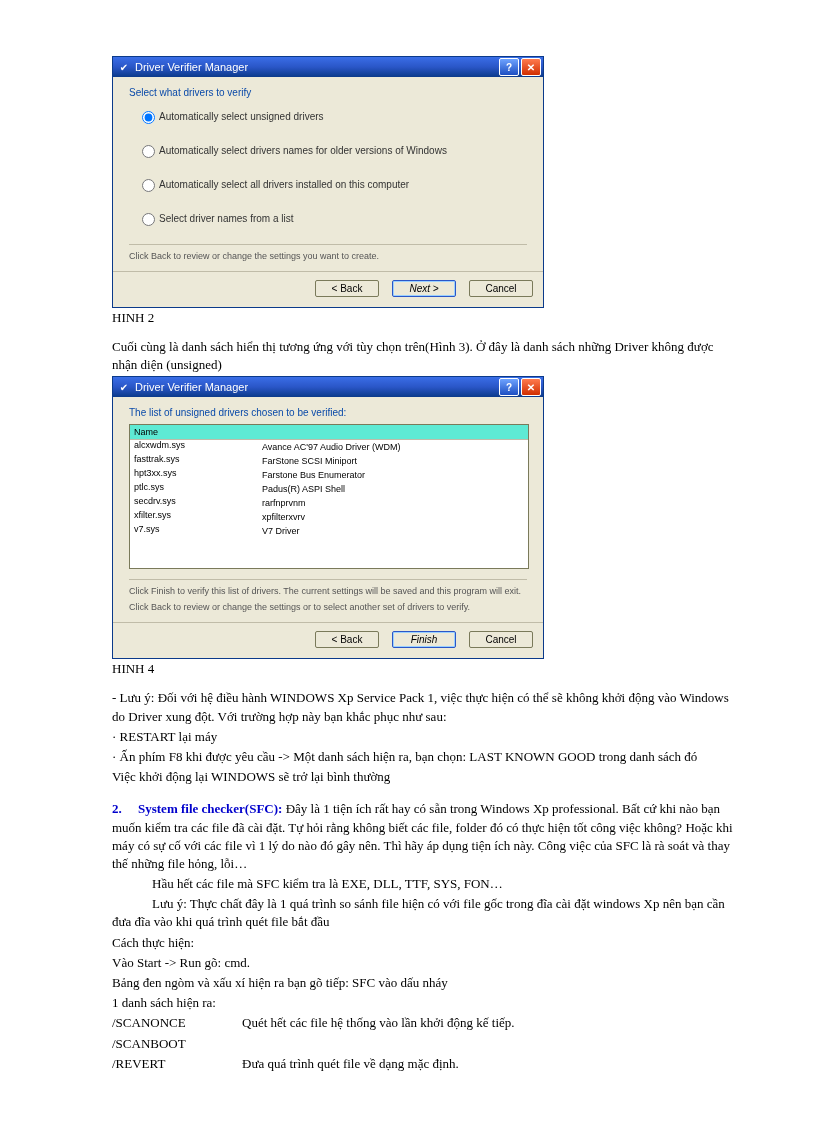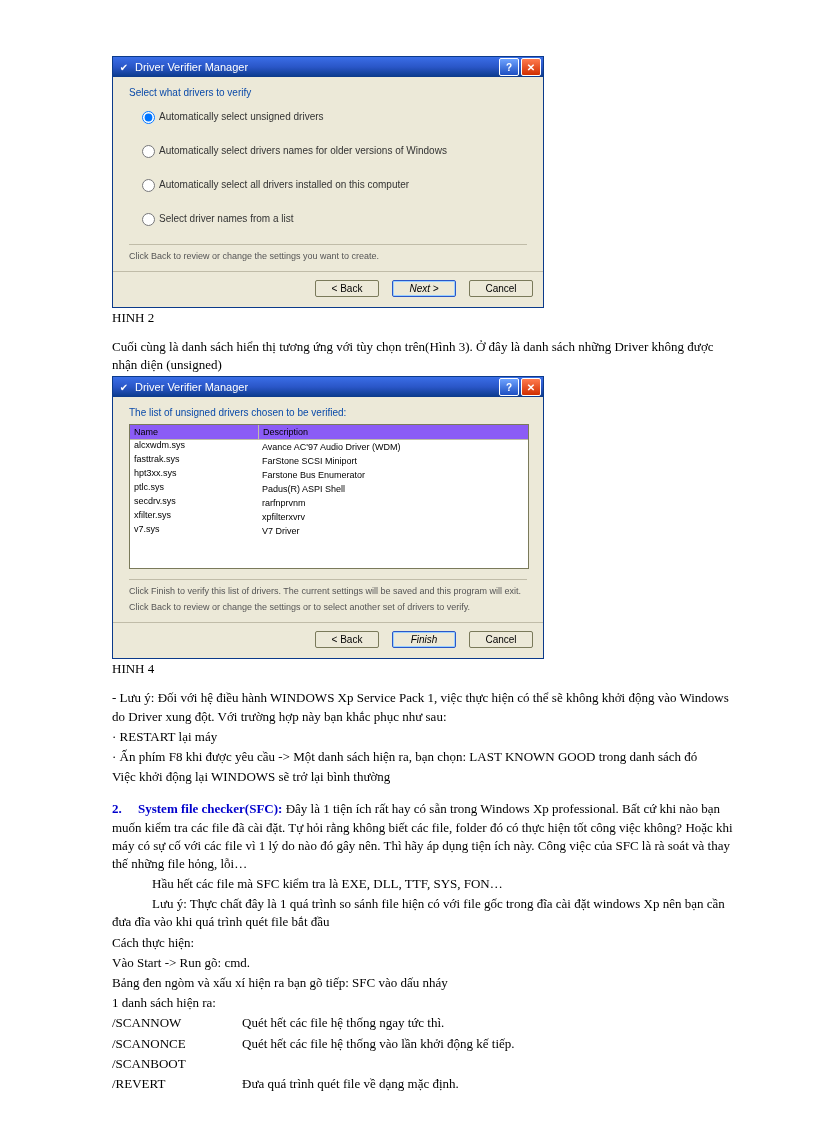--- a/index.html
+++ b/index.html
@@ -107,21 +107,21 @@
 
 .drvtable {
   border: 1px solid #7a7a5a;
   background: #fff;
   width: 100%;
   font-size: 9px;
   margin-bottom: 10px;
 }
 .drvtable .hdr {
   display: flex;
-  background: #8b5cf6;
+  background: #5eead4;
   border-bottom: 1px solid #c0bca8;
 }
 .drvtable .hdr div {
   padding: 2px 4px;
   border-right: 1px solid #c0bca8;
 }
 .drvtable .hdr div:first-child { width: 120px; }
 .drvtable .hdr div:last-child { flex: 1; border-right: none; }
 .drvtable .row {
   display: flex;
@@ -196,21 +196,20 @@
       <span>Driver Verifier Manager</span>
       <span class="spacer"></span>
       <span class="winbtn help">?</span>
       <span class="winbtn close">✕</span>
     </div>
     <div class="dialog-body">
       <div class="section-label">The list of unsigned drivers chosen to be verified:</div>
       <div class="drvtable">
         <div class="hdr">
           <div>Name</div>
-          <div>Description</div>
         </div>
         <div id="drvrows">
             <div class="row">
               <div>alcxwdm.sys</div>
               <div>Avance AC'97 Audio Driver (WDM)</div>
             </div>
             <div class="row">
               <div>fasttrak.sys</div>
               <div>FarStone SCSI Miniport</div>
             </div>
@@ -261,24 +260,20 @@
     <span class="blue">System file checker(SFC):</span><span> Đây là 1 tiện ích rất hay có sẵn trong Windows Xp professional. Bất cứ khi nào bạn muốn kiểm tra các file đã cài đặt. Tự hỏi rằng không biết các file, folder đó có thực hiện tốt công việc không? Hoặc khi máy có sự cố với các file vì 1 lý do nào đó gây nên. Thì hãy áp dụng tiện ích này. Công việc của SFC là rà soát và thay thế những file hỏng, lỗi…</span>
   </div>
   <div class="body-text indent">Hầu hết các file mà SFC kiểm tra là EXE, DLL, TTF, SYS, FON…</div>
   <div class="body-text indent">Lưu ý: Thực chất đây là 1 quá trình so sánh file hiện có với file gốc trong đĩa cài đặt windows Xp nên bạn cần đưa đĩa vào khi quá trình quét file bắt đầu</div>
   <div class="body-text">Cách thực hiện:</div>
   <div class="body-text bold">Vào Start -&gt; Run gõ: cmd.</div>
   <div class="body-text">Bảng đen ngòm và xấu xí hiện ra bạn gõ tiếp: SFC vào dấu nháy</div>
   <div class="body-text">1 danh sách hiện ra:</div>
   <div id="cmds">
       <div class="body-text cmdrow">
-        <div class="col1">/SCANNOW</div>
-        <div>Quét hết các file hệ thống ngay tức thì.</div>
-      </div>
-      <div class="body-text cmdrow">
         <div class="col1">/SCANONCE</div>
         <div>Quét hết các file hệ thống vào lần khởi động kế tiếp.</div>
       </div>
       <div class="body-text cmdrow">
         <div class="col1">/SCANBOOT</div>
       </div>
       <div class="body-text cmdrow">
         <div class="col1">/REVERT</div>
         <div>Đưa quá trình quét file về dạng mặc định.</div>
       </div>

